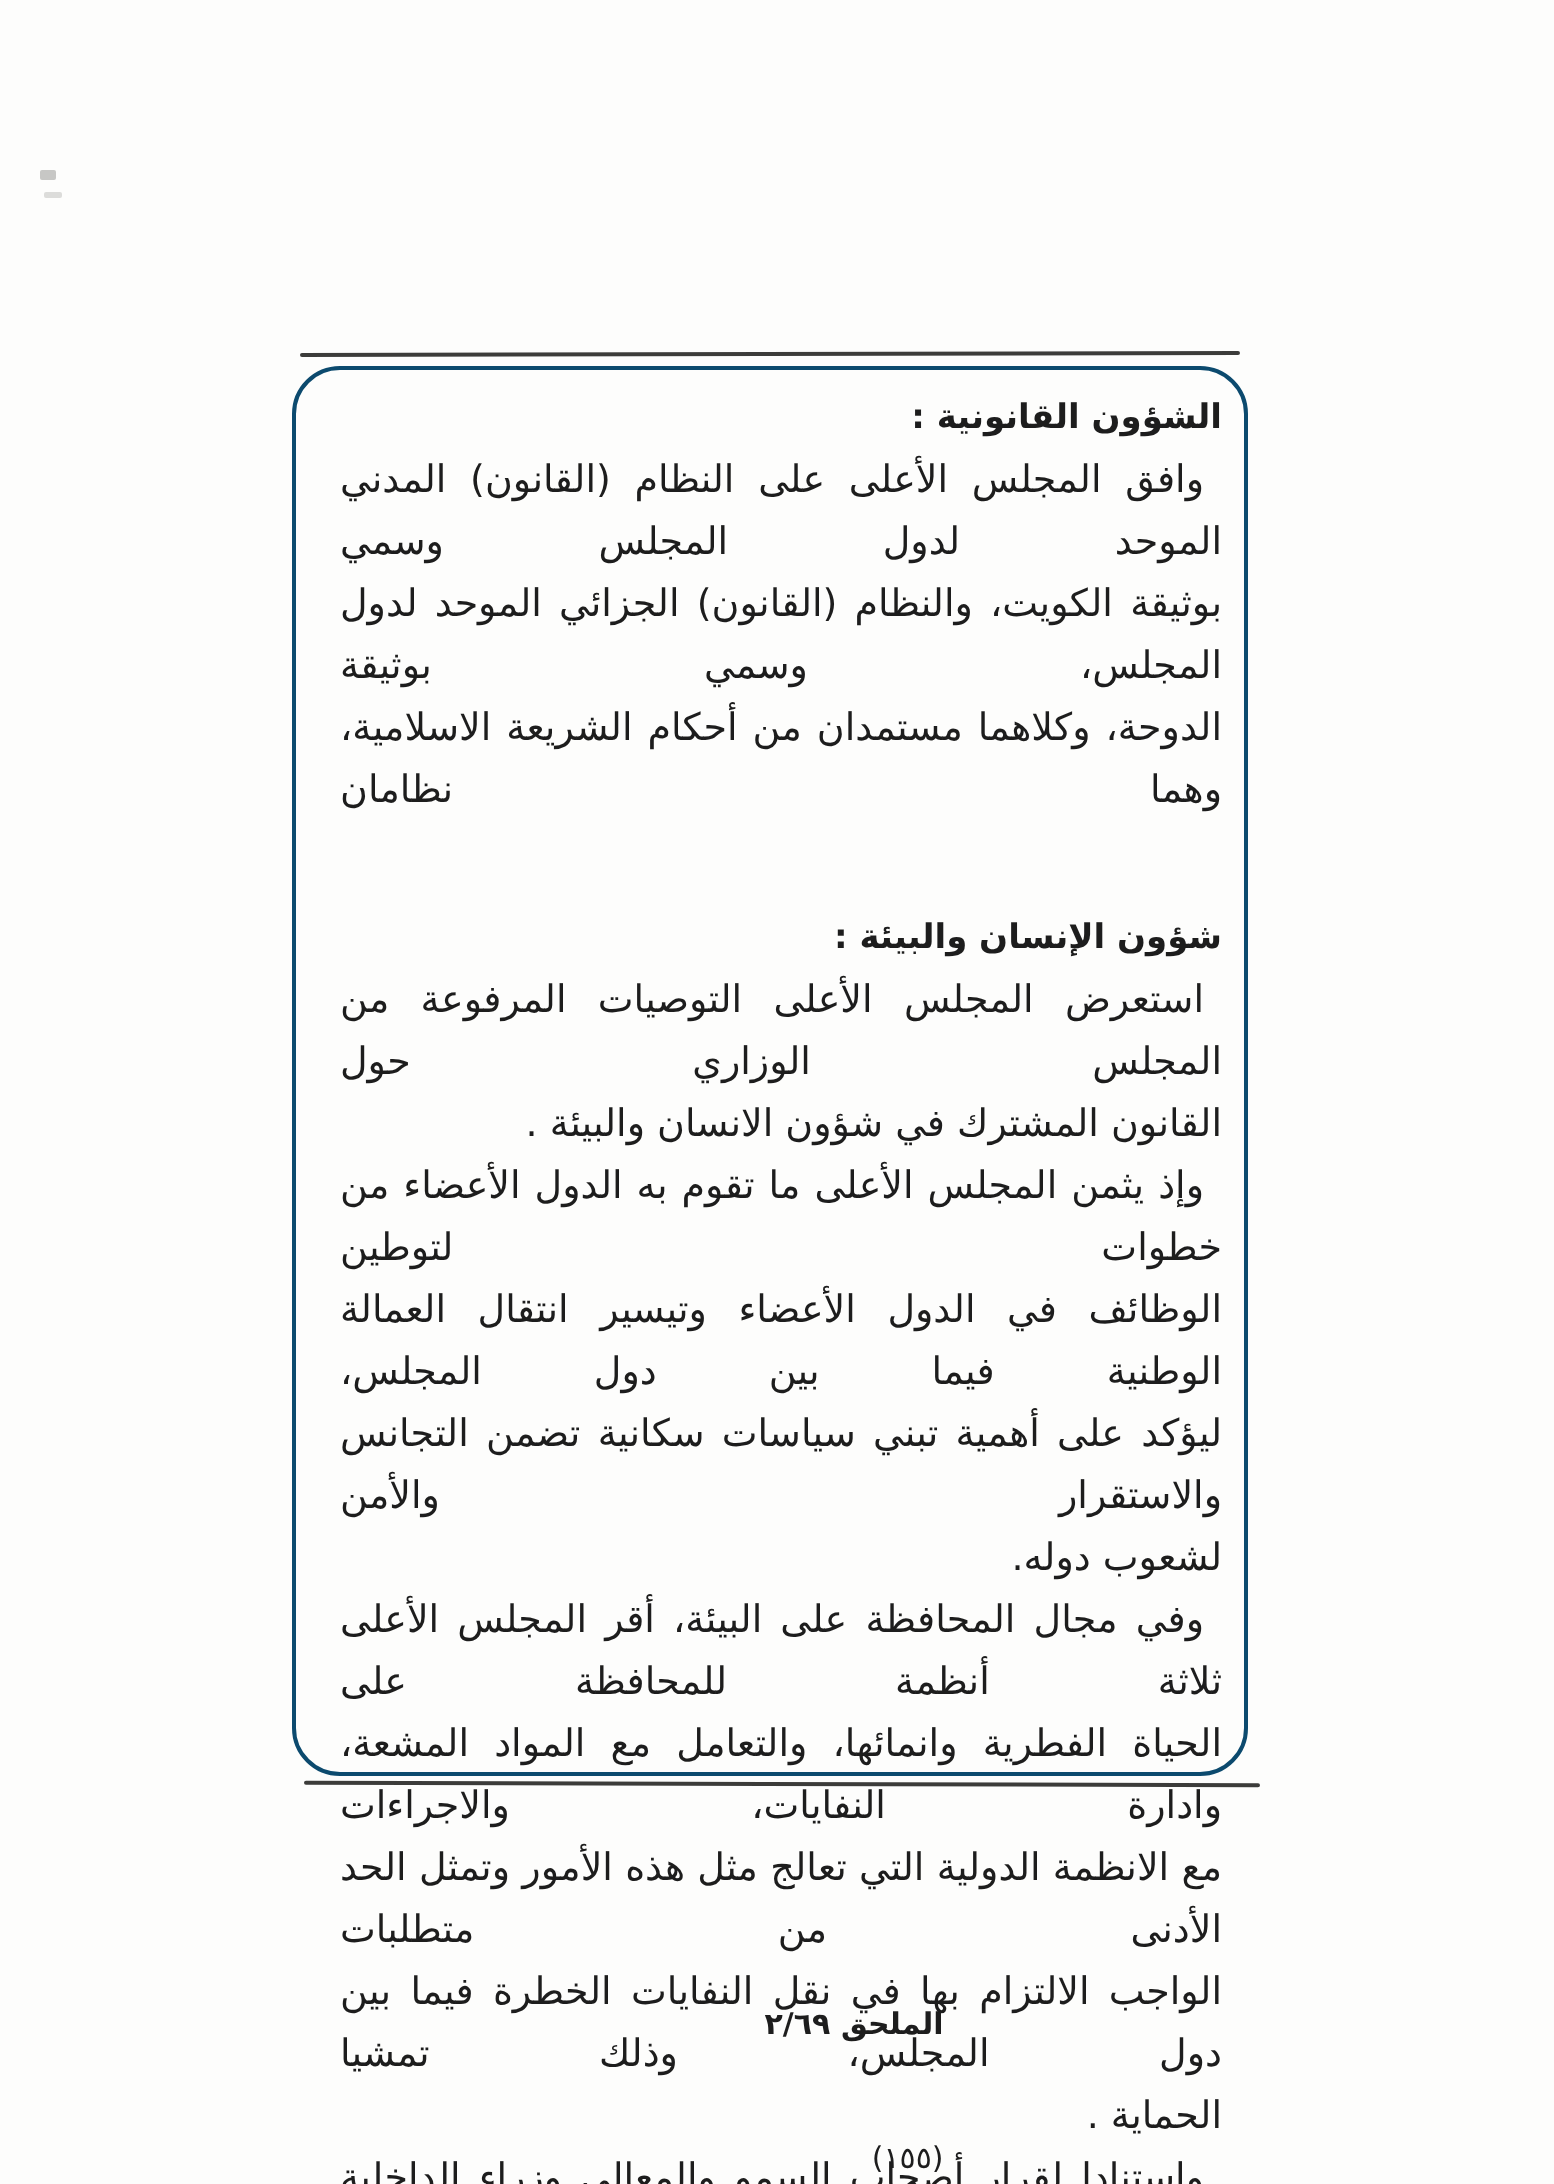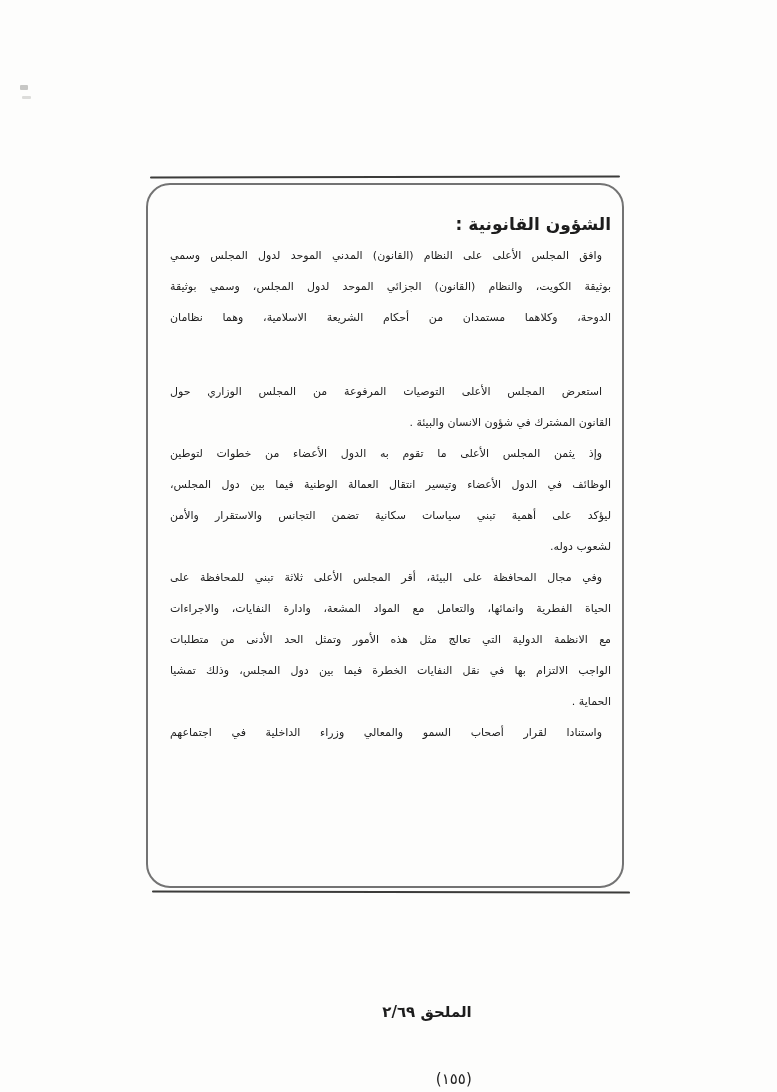--- a/index.html
+++ b/index.html
@@ -30,34 +30,34 @@
   .scanline.top { left: 150px; top: 176px; width: 470px; transform: rotate(-0.12deg); }
   .scanline.bottom { left: 152px; top: 891px; width: 478px; transform: rotate(0.15deg); }
 
   .frame {
     position: absolute;
     left: 146px;
     top: 183px;
     width: 478px;
     height: 705px;
     box-sizing: border-box;
-    border: 2px solid #737373;
+    border: 2px solid #0c4a6e;
     border-radius: 24px;
-    padding: 24px 11px 0 22px;
+    padding: 9px 11px 0 22px;
     direction: rtl;
   }
   .sec-heading {
     margin: 0;
     font-size: 17px;
     font-weight: bold;
     line-height: 31px;
     text-align: right;
   }
   .ln {
-    font-size: 11px;
+    font-size: 19px;
     line-height: 31px;
     text-align: justify;
     text-align-last: right;
     white-space: normal;
   }
   .ln.j { text-align-last: justify; }
   .ln.ind { text-indent: 9px; }
   .section.second { margin-top: 43px; }
 
   .footer {
@@ -93,35 +93,36 @@
   <div class="section">
     <h2 class="sec-heading">الشؤون القانونية :</h2>
     <div class="para">
       <div class="ln j ind">وافق المجلس الأعلى على النظام (القانون) المدني الموحد لدول المجلس وسمي</div>
       <div class="ln j">بوثيقة الكويت، والنظام (القانون) الجزائي الموحد لدول المجلس، وسمي بوثيقة</div>
       <div class="ln j">الدوحة، وكلاهما مستمدان من أحكام الشريعة الاسلامية، وهما نظامان</div>
     </div>
   </div>
 
   <div class="section second">
+    <h2 class="sec-heading">شؤون الإنسان والبيئة :</h2>
 
     <div class="para">
       <div class="ln j ind">استعرض المجلس الأعلى التوصيات المرفوعة من المجلس الوزاري حول</div>
       <div class="ln">القانون المشترك في شؤون الانسان والبيئة .</div>
     </div>
 
     <div class="para">
       <div class="ln j ind">وإذ يثمن المجلس الأعلى ما تقوم به الدول الأعضاء من خطوات لتوطين</div>
       <div class="ln j">الوظائف في الدول الأعضاء وتيسير انتقال العمالة الوطنية فيما بين دول المجلس،</div>
       <div class="ln j">ليؤكد على أهمية تبني سياسات سكانية تضمن التجانس والاستقرار والأمن</div>
       <div class="ln">لشعوب دوله.</div>
     </div>
 
     <div class="para">
-      <div class="ln j ind">وفي مجال المحافظة على البيئة، أقر المجلس الأعلى ثلاثة تبني للمحافظة على</div>
+      <div class="ln j ind">وفي مجال المحافظة على البيئة، أقر المجلس الأعلى ثلاثة أنظمة للمحافظة على</div>
       <div class="ln j">الحياة الفطرية وانمائها، والتعامل مع المواد المشعة، وادارة النفايات، والاجراءات</div>
       <div class="ln j">مع الانظمة الدولية التي تعالج مثل هذه الأمور وتمثل الحد الأدنى من متطلبات</div>
       <div class="ln j">الواجب الالتزام بها في نقل النفايات الخطرة فيما بين دول المجلس، وذلك تمشيا</div>
       <div class="ln">الحماية .</div>
     </div>
 
     <div class="para">
       <div class="ln j ind">واستنادا لقرار أصحاب السمو والمعالي وزراء الداخلية في اجتماعهم</div>
 
     </div>

